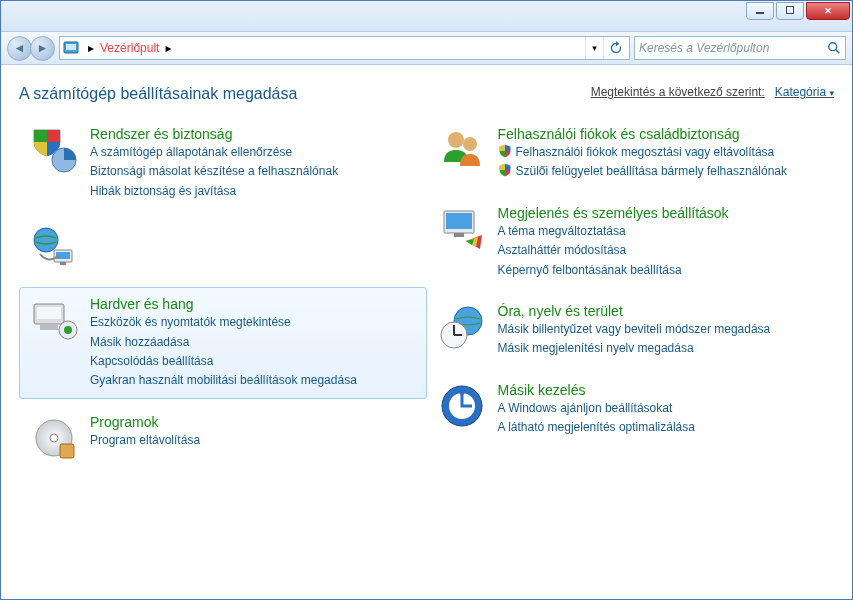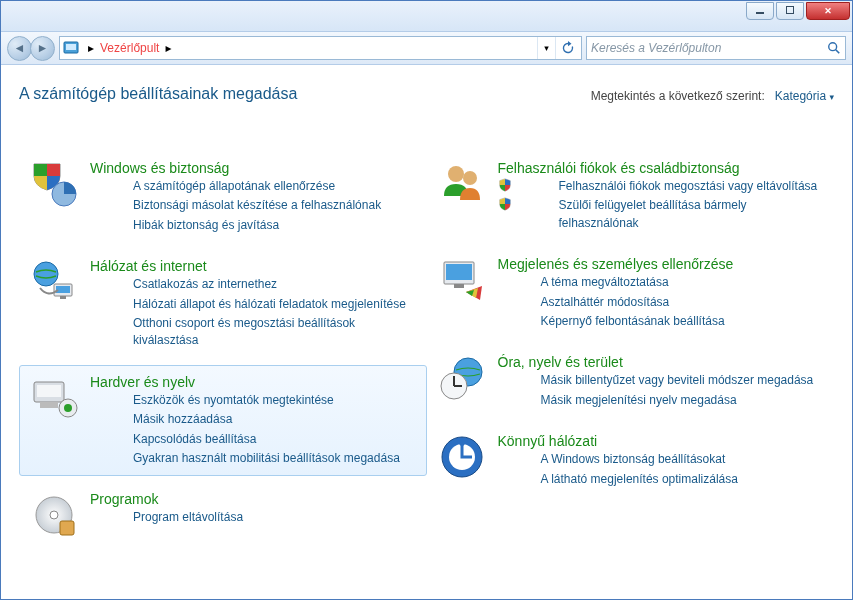--- a/index.html
+++ b/index.html
@@ -22,41 +22,41 @@
 .nav-arrow { font-size: 12px; color:#55718a; }
 
 .address-bar { flex:1; height:24px; background:#fff; border:1px solid #9ab9d6; display:flex; align-items:center; padding: 0 2px; position:relative; }
 .addr-icon { width:18px; height:18px; display:flex; align-items:center; justify-content:center; margin-right:2px; }
 .addr-text { font-size:12px; color:#ef4444; }
 .addr-chev { color:#000; font-size:12px; padding:0 6px; }
 .addr-right { margin-left:auto; display:flex; align-items:center; gap:0; }
 .addr-drop { width:18px; height:22px; display:flex; align-items:center; justify-content:center; border-left:1px solid #dbe7f3; cursor:pointer; }
 .addr-refresh { width:24px; height:22px; display:flex; align-items:center; justify-content:center; border-left:1px solid #dbe7f3; cursor:pointer; }
 
-.search-box { width:260px; height:24px; background:#fff; border:1px solid #9ab9d6; display:flex; align-items:center; padding:0 4px; }
+.search-box { width:212px; height:24px; background:#fff; border:1px solid #9ab9d6; display:flex; align-items:center; padding:0 4px; }
 .search-input { flex:1; border:none; outline:none; font-size:12px; color:#000; font-style:italic; }
 .search-input::placeholder { color:#8697a6; font-style:italic; }
 .search-glyph { color:#2f6fb0; font-size:13px; cursor:pointer; }
 
 .content { flex:1; background:#fff; padding: 20px 18px 20px 18px; overflow:auto; }
-.header-row { display:flex; align-items:flex-end; margin-bottom:48px; padding-left:0; }
+.header-row { display:flex; align-items:flex-start; margin-bottom:14px; padding-left:0; }
 .page-title { color:#1a5a8a; font-size:16px; font-weight:400; flex:1; }
-.view-by { font-size:12px; color:#444; display:flex; align-items:center; gap:10px; }
+.view-by { font-size:12px; color:#444; display:flex; align-items:center; gap:10px;text-decoration:underline; }
 .view-by .vb-link { color:#1a5a8a; cursor:pointer; }
 .vb-chev { font-size:9px; color:#1a5a8a; }
 
 .categories { display:flex; gap:0; }
 .col { flex:1; display:flex; flex-direction:column; gap:6px; }
 
 .category { display:flex; gap:12px; padding:8px 10px; border:1px solid transparent; border-radius:3px; }
 .category.hover { background:linear-gradient(#f3f9ff,#e6f2fe); border-color:#a9cfef; }
 .cat-icon { width:48px; height:48px; flex-shrink:0; }
 .cat-body { display:flex; flex-direction:column; gap:2px; }
 .cat-title { color:#1a8a1a; font-size:14px; cursor:pointer; }
-.cat-link { color:#1a5a8a; font-size:12px; cursor:pointer; line-height:1.45;margin-left:43px; }
+.cat-link { color:#1a5a8a; font-size:12px; cursor:pointer; line-height:1.45; }
 .cat-link-row { display:flex; align-items:flex-start; gap:4px; }
 .shield { width:14px; height:14px; flex-shrink:0; display:inline-block; }
 
 svg { display:block; }
 </style>
 </head>
 <body>
 
 <div class="window">
 
@@ -137,21 +137,21 @@
                 <path d="M17 4 L30 4 L30 16 Q30 26 17 30 Q4 26 4 16 L4 4 Z" fill="#fff" stroke="#888"></path>
                 <path d="M17 4 L30 4 L30 16 L17 16 Z" fill="#d83b3b"></path>
                 <path d="M4 4 L17 4 L17 16 L4 16 Z" fill="#2b9f2b"></path>
                 <path d="M4 16 L17 16 L17 30 Q4 26 4 16 Z" fill="#e0c23b"></path>
                 <path d="M17 16 L30 16 Q30 26 17 30 Z" fill="#2b6fc2"></path>
                 <circle cx="34" cy="34" r="12" fill="#8fb9e0" stroke="#4a7abc"></circle>
                 <path d="M34 22 A12 12 0 0 1 46 34 L34 34 Z" fill="#2e6fb4"></path>
               </svg>
             </div>
             <div class="cat-body">
-              <a class="cat-title">Windows és biztonság</a>
+              <a class="cat-title">Rendszer és biztonság</a>
               <div class="cat-link-row">
                 <a class="cat-link">A számítógép állapotának ellenőrzése</a>
               </div>
               <div class="cat-link-row">
                 <a class="cat-link">Biztonsági másolat készítése a felhasználónak</a>
               </div>
               <div class="cat-link-row">
                 <a class="cat-link">Hibák biztonság és javítása</a>
               </div>
             </div>
@@ -160,45 +160,33 @@
             <div class="cat-icon">
               <svg width="48" height="48" viewBox="0 0 48 48">
                 <circle cx="16" cy="16" r="12" fill="#4aa0e0" stroke="#1b6aa5"></circle>
                 <path d="M6 14 Q16 10 26 14 M6 18 Q16 22 26 18" stroke="#2b9f2b" stroke-width="1.4" fill="none"></path>
                 <rect x="24" y="26" width="18" height="12" rx="1" fill="#e6eaef" stroke="#888"></rect>
                 <rect x="26" y="28" width="14" height="7" fill="#4aa0e0"></rect>
                 <rect x="30" y="38" width="6" height="3" fill="#888"></rect>
                 <path d="M10 30 Q18 40 28 32" stroke="#888" stroke-width="2" fill="none"></path>
               </svg>
             </div>
-            <div class="cat-body">
-              <a class="cat-title">Hálózat és internet</a>
-              <div class="cat-link-row">
-                <a class="cat-link">Csatlakozás az internethez</a>
-              </div>
-              <div class="cat-link-row">
-                <a class="cat-link">Hálózati állapot és hálózati feladatok megjelenítése</a>
-              </div>
-              <div class="cat-link-row">
-                <a class="cat-link">Otthoni csoport és megosztási beállítások kiválasztása</a>
-              </div>
-            </div>
           </div>
           <div class="category hover">
             <div class="cat-icon">
               <svg width="48" height="48" viewBox="0 0 48 48">
                 <rect x="4" y="8" width="30" height="20" rx="2" fill="#d9dee4" stroke="#888"></rect>
                 <rect x="7" y="11" width="24" height="12" fill="#f4f6f8"></rect>
                 <rect x="10" y="28" width="18" height="6" fill="#bbb"></rect>
                 <circle cx="38" cy="34" r="9" fill="#e8ecef" stroke="#888"></circle>
                 <circle cx="38" cy="34" r="4" fill="#2b9f2b"></circle>
               </svg>
             </div>
             <div class="cat-body">
-              <a class="cat-title">Hardver és nyelv</a>
+              <a class="cat-title">Hardver és hang</a>
               <div class="cat-link-row">
                 <a class="cat-link">Eszközök és nyomtatók megtekintése</a>
               </div>
               <div class="cat-link-row">
                 <a class="cat-link">Másik hozzáadása</a>
               </div>
               <div class="cat-link-row">
                 <a class="cat-link">Kapcsolódás beállítása</a>
               </div>
               <div class="cat-link-row">
@@ -271,21 +259,21 @@
               <svg width="48" height="48" viewBox="0 0 48 48">
                 <rect x="6" y="6" width="30" height="22" rx="1" fill="#e6eaef" stroke="#888"></rect>
                 <rect x="8" y="8" width="26" height="16" fill="#4aa0e0"></rect>
                 <rect x="16" y="28" width="10" height="4" fill="#888"></rect>
                 <path d="M28 36 L44 30 L42 44 Z" fill="#d83b3b"></path>
                 <path d="M28 36 L40 32 L38 42 Z" fill="#e0c23b"></path>
                 <path d="M28 36 L36 34 L34 40 Z" fill="#2b9f2b"></path>
               </svg>
             </div>
             <div class="cat-body">
-              <a class="cat-title">Megjelenés és személyes ellenőrzése</a>
+              <a class="cat-title">Megjelenés és személyes beállítások</a>
               <div class="cat-link-row">
                 <a class="cat-link">A téma megváltoztatása</a>
               </div>
               <div class="cat-link-row">
                 <a class="cat-link">Asztalháttér módosítása</a>
               </div>
               <div class="cat-link-row">
                 <a class="cat-link">Képernyő felbontásának beállítása</a>
               </div>
             </div>
@@ -313,23 +301,23 @@
           <div class="category">
             <div class="cat-icon">
               <svg width="48" height="48" viewBox="0 0 48 48">
                 <circle cx="24" cy="24" r="20" fill="#2b6fc2" stroke="#184a86"></circle>
                 <circle cx="24" cy="24" r="13" fill="#fff"></circle>
                 <path d="M24 11 L24 24 L34 24" stroke="#2b6fc2" stroke-width="3" fill="none"></path>
                 <path d="M18 8 L24 14 L30 8" fill="#2b6fc2"></path>
               </svg>
             </div>
             <div class="cat-body">
-              <a class="cat-title">Könnyű hálózati</a>
-              <div class="cat-link-row">
-                <a class="cat-link">A Windows biztonság beállításokat</a>
+              <a class="cat-title">Másik kezelés</a>
+              <div class="cat-link-row">
+                <a class="cat-link">A Windows ajánljon beállításokat</a>
               </div>
               <div class="cat-link-row">
                 <a class="cat-link">A látható megjelenítés optimalizálása</a>
               </div>
             </div>
           </div>
         </div>
     </div>
   </div>
 

